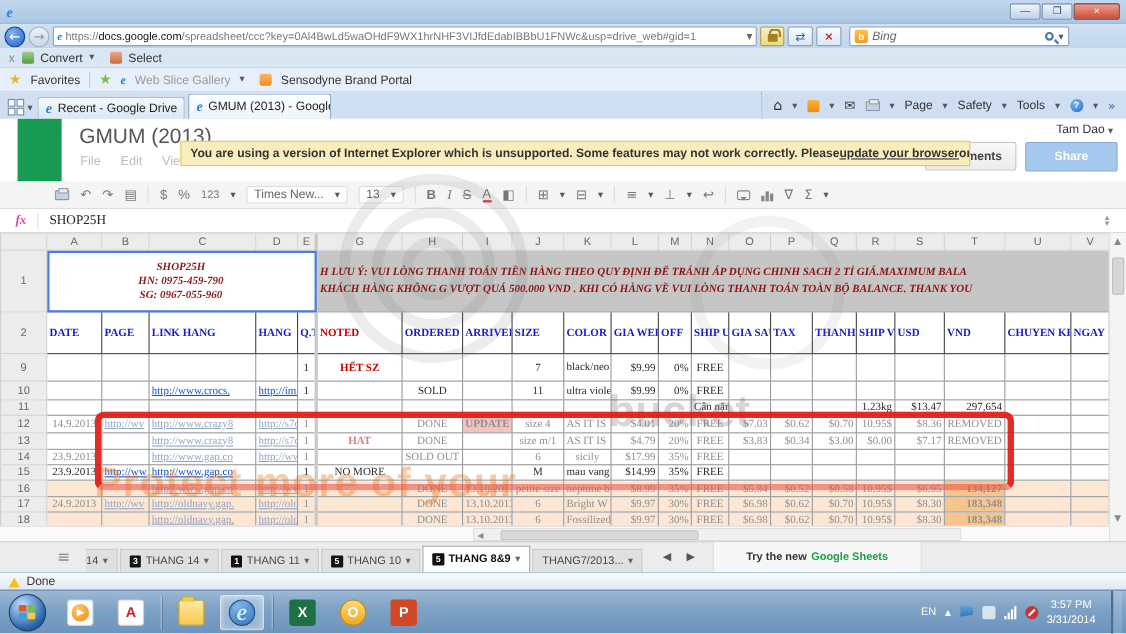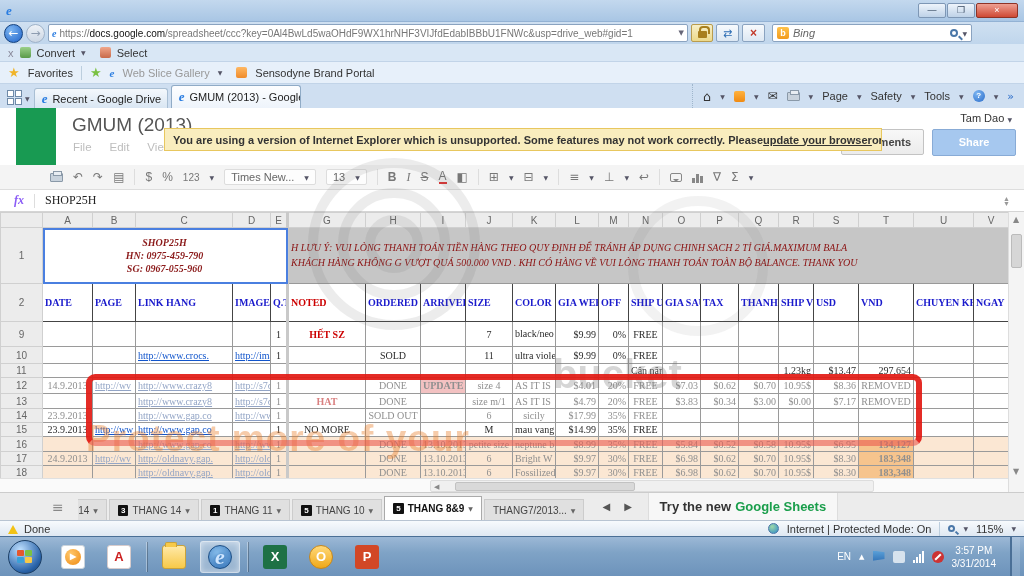--- a/index.html
+++ b/index.html
@@ -68,31 +68,31 @@
   #sstoolbar .sep{width:1px;height:16px;background:#ddd}
   #sstoolbar .fontbox{border:1px solid #ddd;background:#fdfdfd;border-radius:2px;font-size:11px;color:#666;padding:1px 6px;display:flex;gap:10px;align-items:center}
   #sstoolbar .g{letter-spacing:0}
   #sstoolbar .A{border-bottom:2px solid #d33;line-height:12px}
   .chartic{display:inline-flex;align-items:flex-end;gap:1px;height:11px}
   .chartic i{width:3px;background:#888}
   .bubble{width:12px;height:9px;border:1.5px solid #888;border-radius:2px;position:relative}
   .bubble:after{content:"";position:absolute;left:2px;bottom:-4px;border:3px solid transparent;border-top-color:#888}
   
   #fxbar{position:absolute;left:0;top:190px;width:1024px;height:22px;background:#fff;border-bottom:1px solid #d5d5d5;display:flex;align-items:center;font-size:12px}
-  #fxbar .fx{font-family:"Liberation Serif",serif;font-style:italic;color:#8b5cf6;margin:0 10px 0 14px;font-weight:bold}
+  #fxbar .fx{font-family:"Liberation Serif",serif;font-style:italic;color:#ec4899;margin:0 10px 0 14px;font-weight:bold}
   #fxbar .div{width:1px;height:14px;background:#ddd;margin-right:10px}
   #fxbar .val{font-family:"Liberation Serif",serif;font-size:12px;color:#222}
   #fxbar .coll{margin-left:auto;margin-right:14px;color:#999;font-size:7px;line-height:5px;text-align:center}
   
   #grid{position:absolute;left:0;top:212px;width:1008px;height:266px;overflow:hidden;background:#fff}
   #gtable{border-collapse:collapse;table-layout:fixed;width:1008px;font-family:"Liberation Serif","DejaVu Serif",serif}
   #gtable td{overflow:hidden;white-space:nowrap;font-size:10px;vertical-align:middle;padding:0 2px}
   td.cl,td.corner,td.rh{background:#ececec;border:1px solid #d0d0d0;color:#666;font-family:"Liberation Sans",sans-serif;font-size:9px;text-align:center;padding:0}
   td.shop{border:1px solid #999;outline:2px solid #4a7fe0;outline-offset:-2px;color:#8b1a1a;font-weight:bold;font-style:italic;font-size:12px;text-align:center;line-height:1.3}
-  td.notice{background:#c6c6c6;border:1px solid #999;color:#8b1212;font-weight:normal;font-style:italic;font-size:11px;line-height:1.45;padding-left:4px}
+  td.notice{background:#c6c6c6;border:1px solid #999;color:#8b1212;font-weight:bold;font-style:italic;font-size:11px;line-height:1.45;padding-left:4px}
   td.hc{border:1px solid #444;color:#1a1acc;font-weight:bold;text-align:left;white-space:normal;line-height:1.1;padding:0 1px}
   td.hc.red{color:#c00}
   td.dc{border:1px solid #9a9a9a;color:#2b2b2b}
   td.dc.ctr{text-align:center}
   td.dc.rt{text-align:right}
   td.dc.wrap{white-space:normal;line-height:1.05;text-align:center}
   td.dc.link{color:#1155cc;text-decoration:underline}
   td.dc.red{color:#c00;font-weight:bold;text-align:center}
   td.dc.upd{background:#f3c2c2;color:#c00;font-weight:bold;text-align:center}
   td.dc.note{overflow:visible;position:relative;z-index:2;color:#333;text-align:left}
@@ -121,21 +121,21 @@
   #wmgray{position:absolute;left:553px;top:352px;font-size:40px;font-weight:bold;color:rgba(120,120,120,.30)}
   
   #sheettabs{position:absolute;left:0;top:492px;width:1024px;height:28px;background:#ececec;border-top:1px solid #ccc;display:flex;align-items:center;font-size:10px;color:#444}
   #allsheets{margin:0 14px 0 52px;color:#888;font-size:14px}
   .stab{height:22px;display:flex;align-items:center;gap:4px;padding:0 8px;border:1px solid #ccc;border-bottom:none;background:#e0e0e0;margin-right:2px;white-space:nowrap}
   .stab.active{background:#fff;font-weight:bold;color:#111;height:25px;border-color:#aaa}
   .stab .dd{font-size:6px;color:#666}
   .badge{background:#111;color:#fff;font-size:8px;font-weight:bold;padding:1px 3px;border-radius:1px}
   .stab.clip{margin-left:-28px}
   #tabnav{display:flex;gap:14px;margin:0 16px;color:#555;font-size:10px}
-  #trynew{height:28px;flex:0 0 190px;background:#f7f7f7;border-left:1px solid #ddd;border-right:1px solid #ddd;display:flex;align-items:center;justify-content:center;font-size:13px;font-weight:bold;color:#333;gap:4px}
+  #trynew{height:28px;flex:0 0 190px;background:#f7f7f7;border-left:1px solid #ddd;border-right:1px solid #ddd;display:flex;align-items:center;justify-content:center;font-size:10px;font-weight:bold;color:#333;gap:4px}
   #trynew .gs{color:#1a9e4b}
   
   #statusbar{position:absolute;left:0;top:520px;width:1024px;height:16px;background:linear-gradient(#f7fafd,#dfe8f2);border-top:1px solid #b8c4d2;display:flex;align-items:center;font-size:11px;color:#333;padding:0 8px;gap:6px}
   .warntri{width:0;height:0;border:5px solid transparent;border-bottom:9px solid #f2c216;position:relative;top:-2px}
   #sbright{margin-left:auto;display:flex;align-items:center;gap:8px}
   .globe{width:11px;height:11px;border-radius:50%;background:radial-gradient(circle at 35% 30%,#9fd8a8,#2d8bc9);border:1px solid #4a77a8}
   .magp{width:7px;height:7px;border:2px solid #4a77a8;border-radius:50%;position:relative}
   .magp:after{content:"";position:absolute;left:5px;top:5px;width:4px;height:2px;background:#4a77a8;transform:rotate(45deg)}
   
   #taskbar{position:absolute;left:0;top:536px;width:1024px;height:40px;background:linear-gradient(#9cb8d6 0%,#7fa3c6 40%,#6d93bb 100%);border-top:1px solid #4a6f96;display:flex;align-items:center}
@@ -403,21 +403,21 @@
             <td class="notice split" colspan="16">
               <div>H LƯU Ý: VUI LÒNG THANH TOÁN TIỀN HÀNG THEO QUY ĐỊNH ĐỂ TRÁNH ÁP DỤNG CHINH SACH 2 TỈ GIÁ.MAXIMUM BALA</div>
               <div>KHÁCH HÀNG KHÔNG G VƯỢT QUÁ 500.000 VND . KHI CÓ HÀNG VỀ VUI LÒNG THANH TOÁN TOÀN BỘ BALANCE. THANK YOU</div>
             </td>
           </tr>
           <tr style="height:38px">
             <td class="rh">2</td>
             <td class="hc ">DATE</td>
             <td class="hc ">PAGE</td>
             <td class="hc ">LINK HANG</td>
-            <td class="hc ">IMAGE</td>
+            <td class="hc ">HANG</td>
             <td class="hc ">Q.TY</td>
             <td class="hc red split">NOTED</td>
             <td class="hc ">ORDERED</td>
             <td class="hc ">ARRIVED</td>
             <td class="hc ">SIZE</td>
             <td class="hc ">COLOR</td>
             <td class="hc ">GIA WEB</td>
             <td class="hc ">OFF</td>
             <td class="hc ">SHIP USA</td>
             <td class="hc ">GIA SAU OFF</td>
@@ -734,29 +734,20 @@
     </div>
     <div id="trynew">
       <span>Try the new</span>
       <span class="gs">Google Sheets</span>
     </div>
   </div>
 
   <div id="statusbar">
     <span class="warntri"></span>
     <span>Done</span>
-    <div id="sbright">
-      <span class="globe"></span>
-      <span>Internet | Protected Mode: On</span>
-      <span class="vsep"></span>
-      <span class="magp"></span>
-        <span class="ddm ico">▼</span>
-      <span>115%</span>
-        <span class="ddm ico">▼</span>
-    </div>
   </div>
 
   <div id="taskbar">
     <div id="orb">
         <div class="flag">
           <i></i>
           <i></i>
           <i></i>
           <i></i>
         </div>

